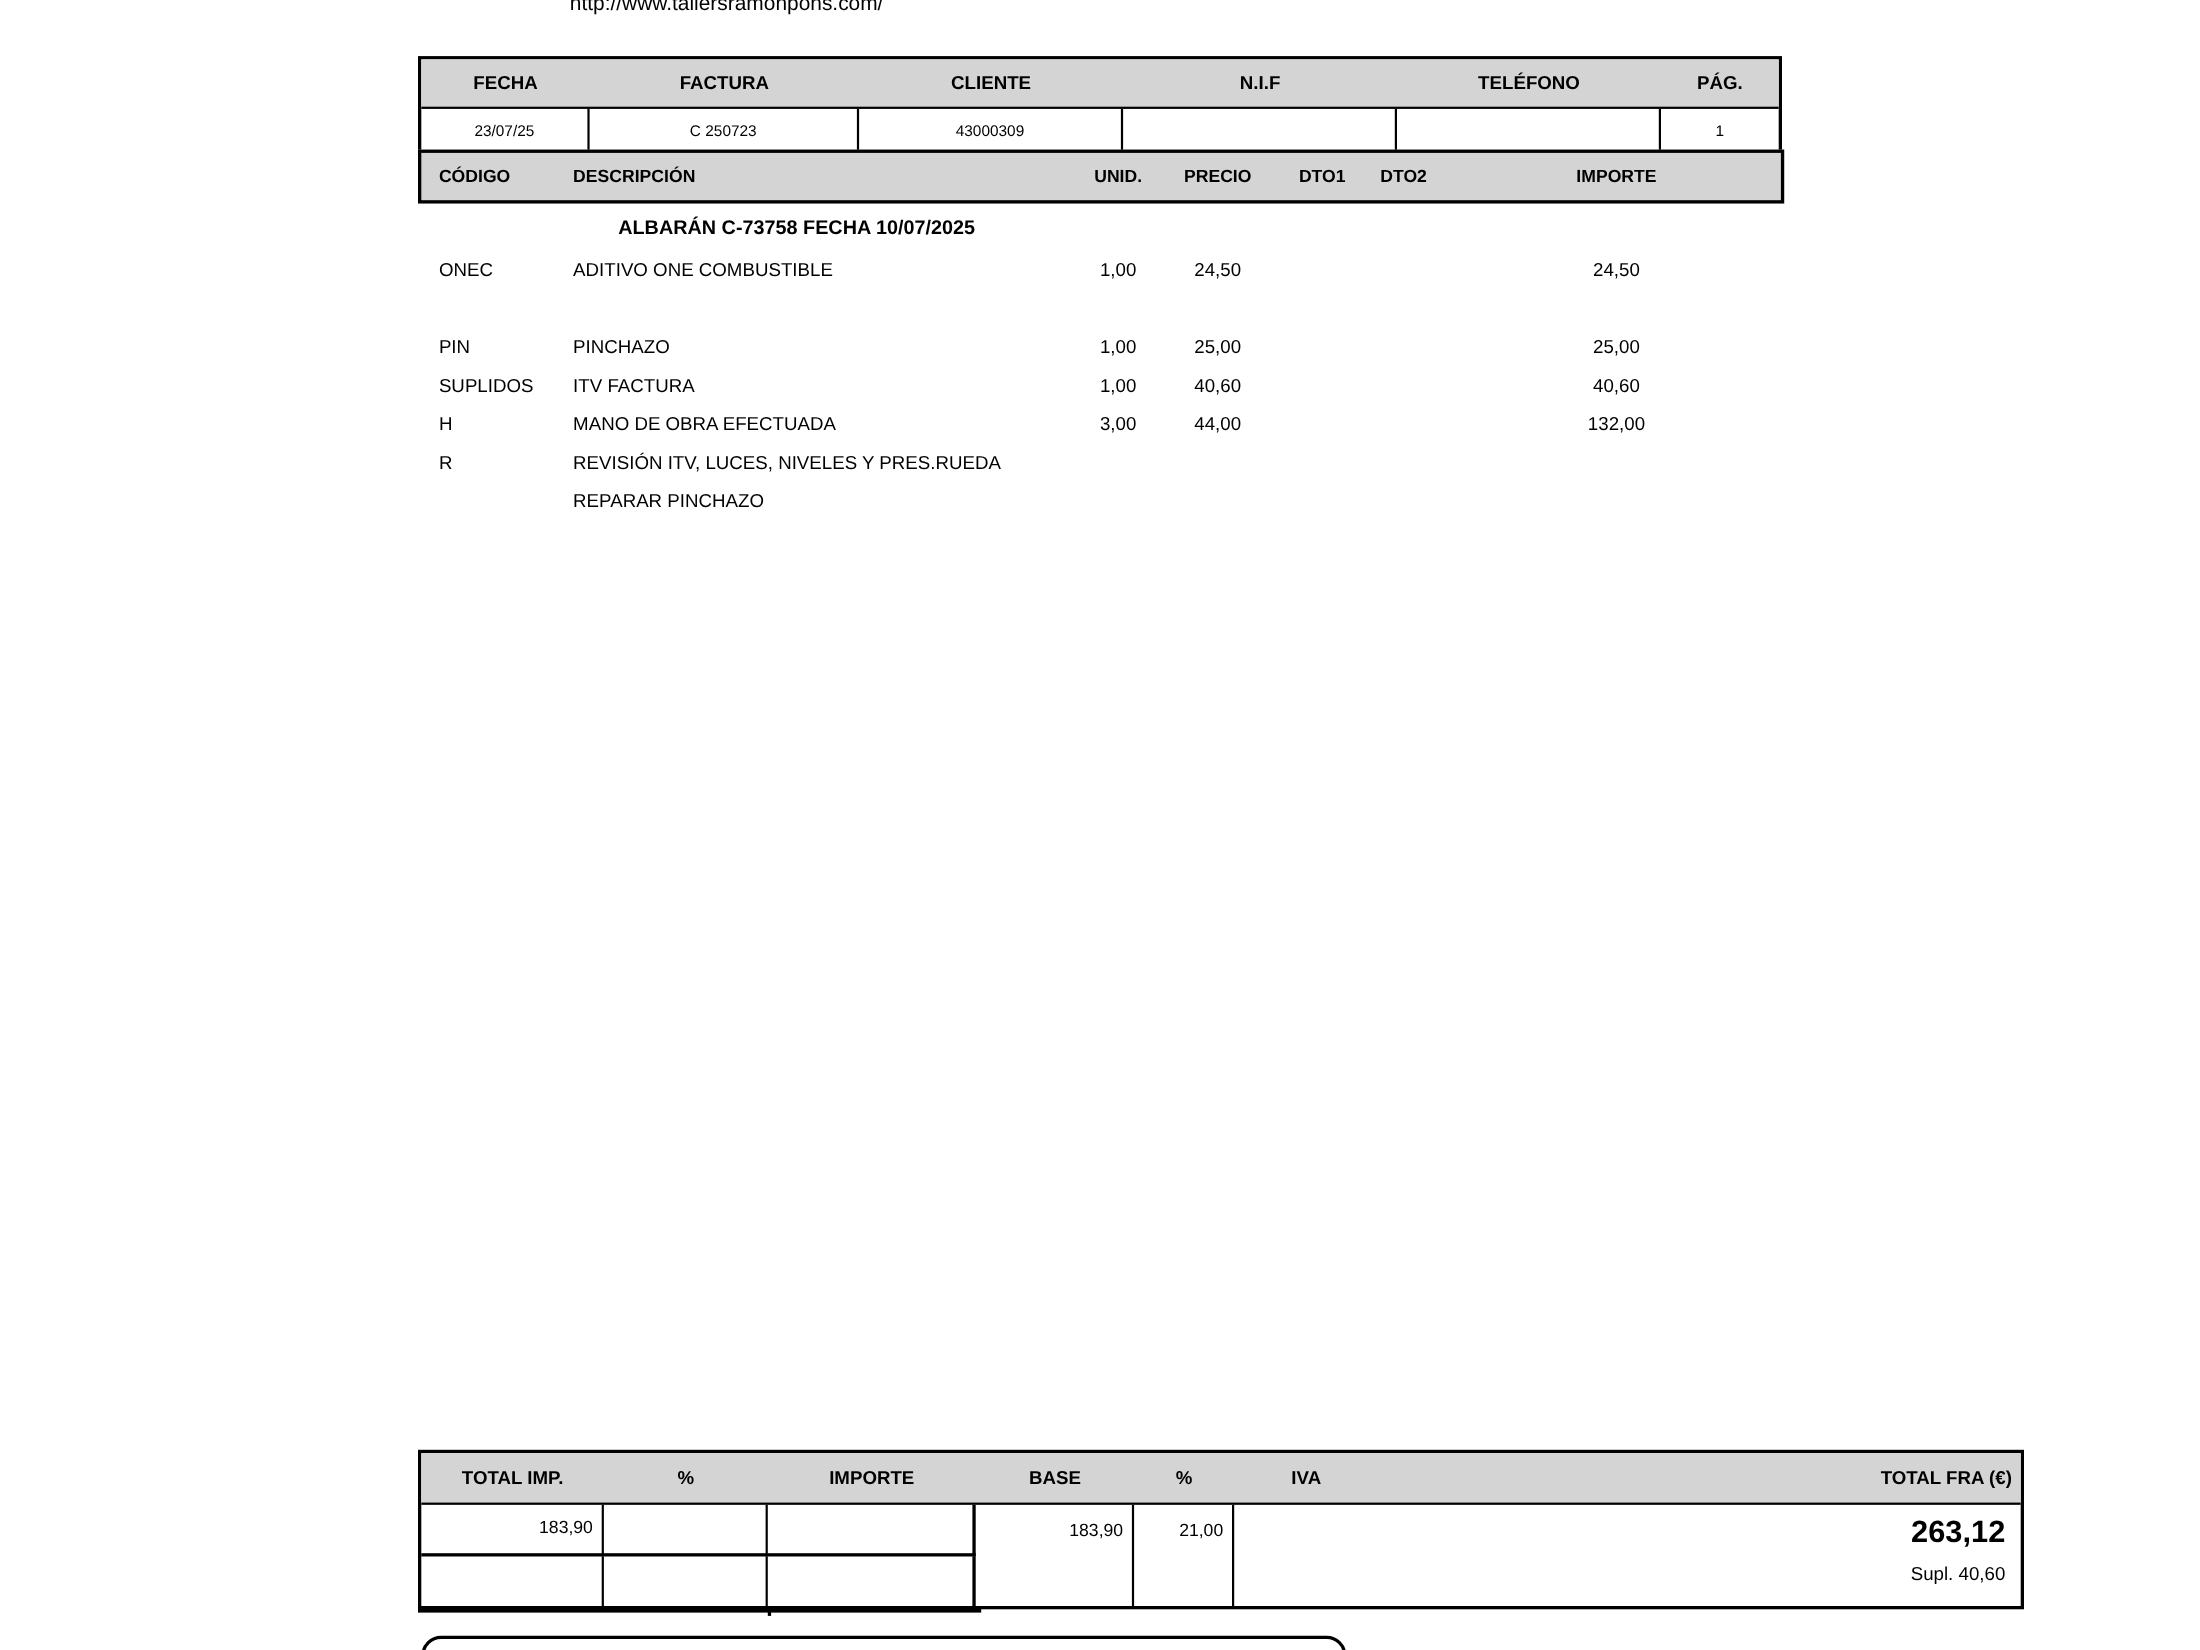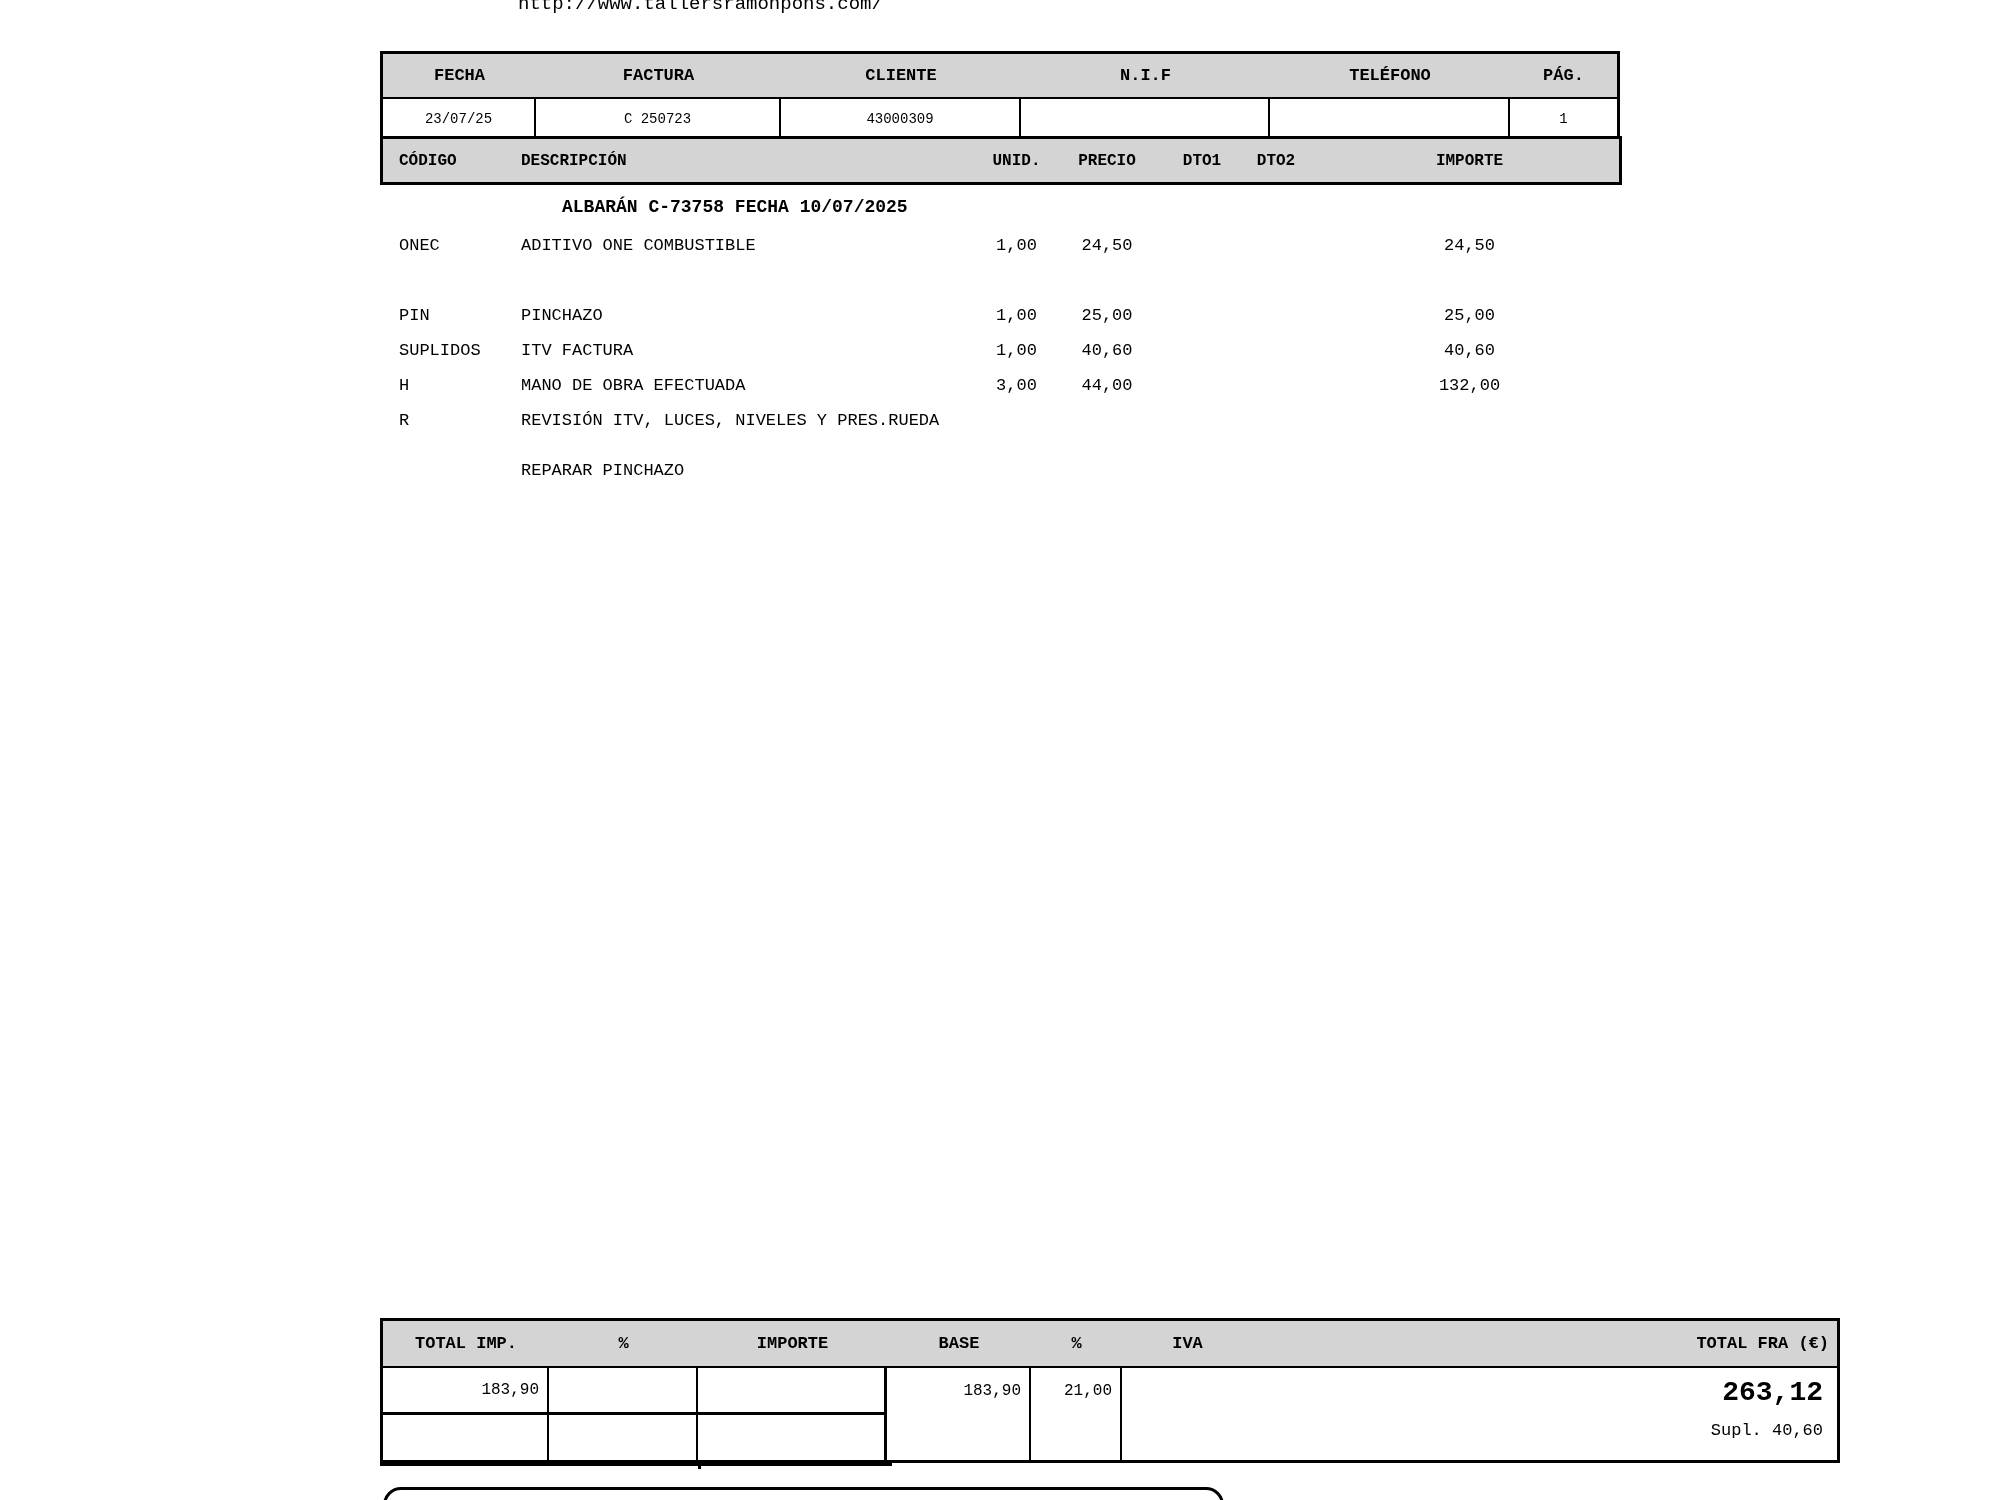--- a/index.html
+++ b/index.html
@@ -1,20 +1,20 @@
 <!DOCTYPE html>
 <html><head>
 <meta charset="utf-8">
 <style>
   * { margin:0; padding:0; box-sizing:border-box; }
   html,body { background:#fff; }
   .page {
     position:relative; width:2000px; height:1500px;
     background:#ffffff; overflow:hidden; color:#000;
-    font-family:Liberation Mono, monospace;
+    font-family:Liberation Sans, sans-serif;
   }
 
   
   .url-line { position:absolute; left:518px; top:-7px; font-size:19px; white-space:nowrap; }
 
   
   .head-table { position:absolute; left:380px; top:15px; width:1240px; border:3px solid #000;margin-top:36px; }
   .head-band {
     display:grid; grid-template-columns:153px 245px 240px 249px 240px 1fr;
     background:#d4d4d4; border-bottom:2px solid #000; height:45px;
@@ -169,21 +169,21 @@
   <div class="item-row" style="top:410px">
     <div class="cell-l pad-l">R</div>
     <div class="cell-l">REVISIÓN ITV, LUCES, NIVELES Y PRES.RUEDA</div>
     <div class="cell-r"></div>
     <div class="cell-r"></div>
     <div class="cell-r pr4"></div>
     <div class="cell-r pr16"></div>
     <div class="cell-r pr4"></div>
   </div>
 
-  <div class="item-row" style="top:460px">
+  <div class="item-row" style="top:445px">
     <div class="cell-l pad-l"></div>
     <div class="cell-l">REPARAR PINCHAZO</div>
     <div class="cell-r"></div>
     <div class="cell-r"></div>
     <div class="cell-r pr4"></div>
     <div class="cell-r pr16"></div>
     <div class="cell-r pr4"></div>
   </div>
 
   <div class="totals">

